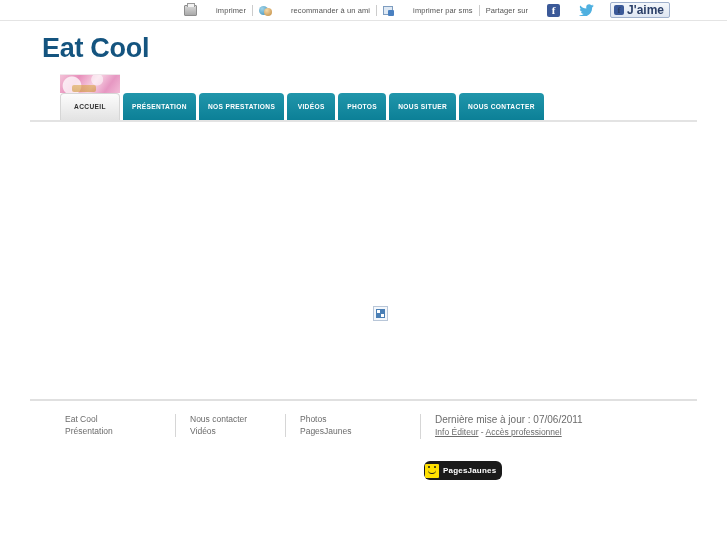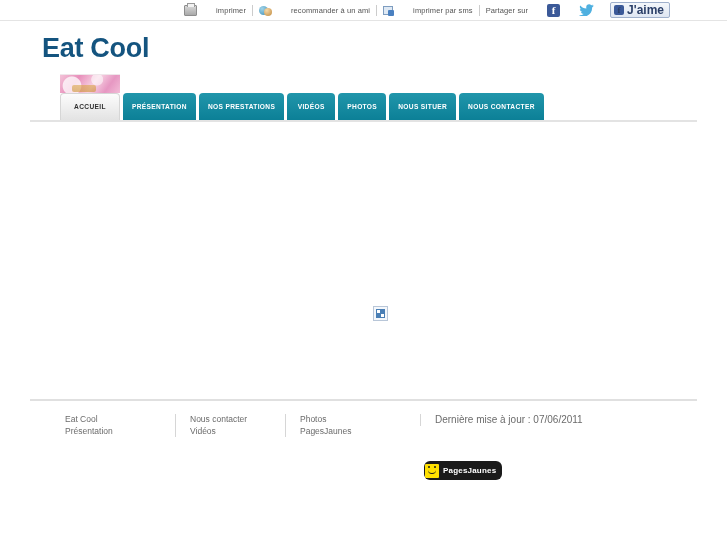--- a/index.html
+++ b/index.html
@@ -489,20 +489,25 @@
 
       <div class="foot-col">
         <a>Photos</a>
         <a>PagesJaunes</a>
       </div>
 
     </div>
 
     <div class="foot-meta">
       <div class="upd">Dernière mise à jour : 07/06/2011</div>
+      <div class="links">
+        <a>Info Éditeur</a>
+        <span>-</span>
+        <a>Accès professionnel</a>
+      </div>
     </div>
 
     <div class="pj-logo">
       <span class="pj-mark"></span>
       <span class="pj-text">PagesJaunes</span>
     </div>
 
   </div>
 
 </div>

